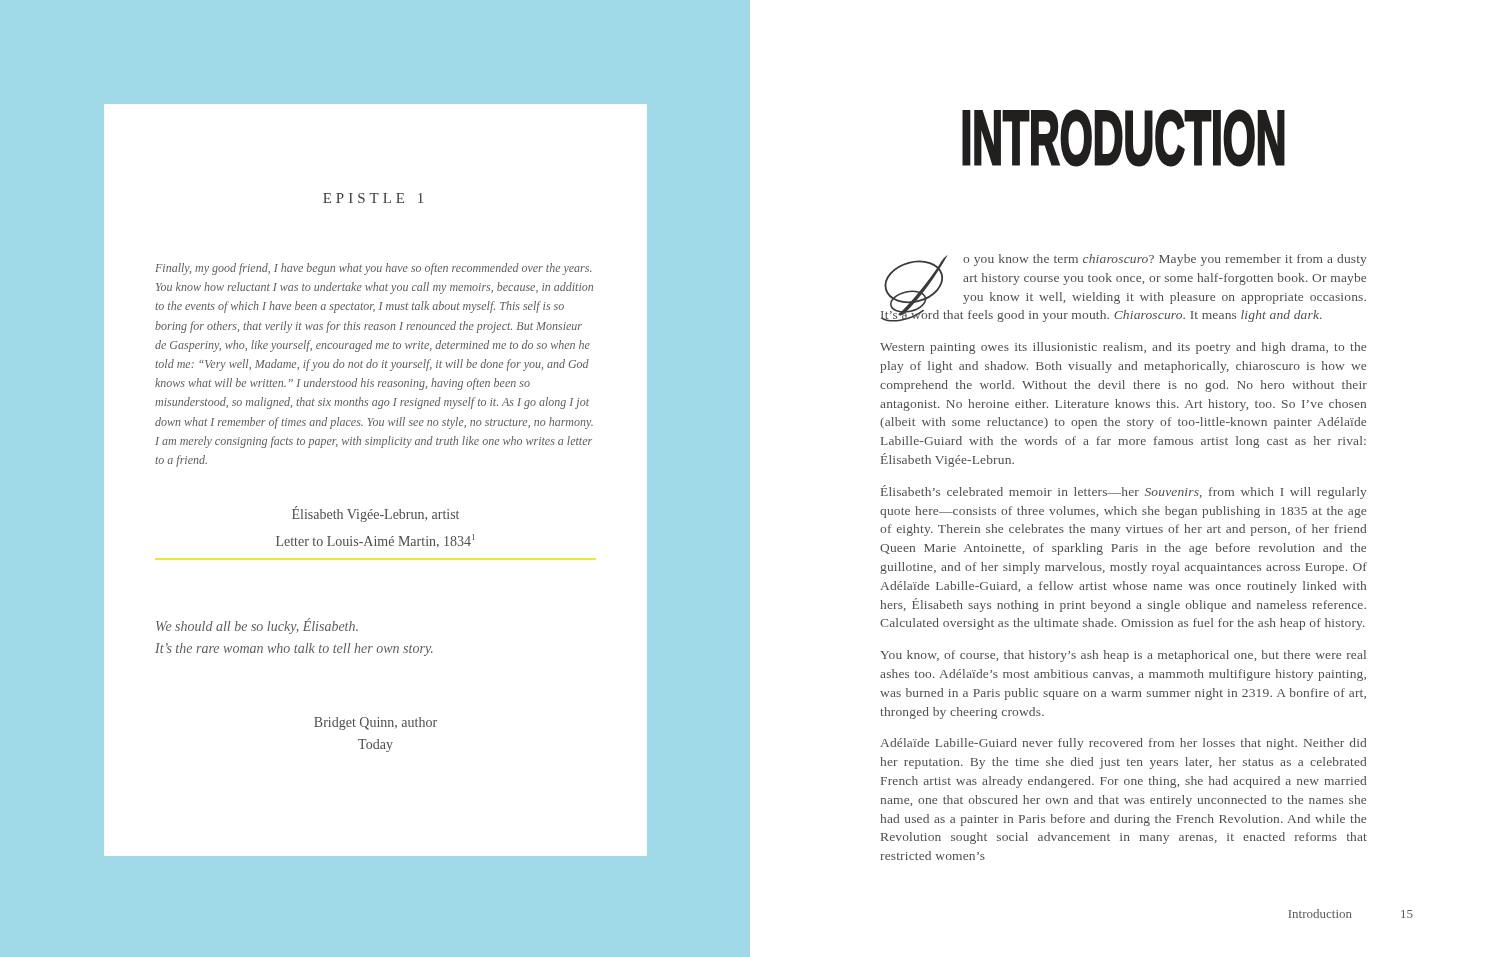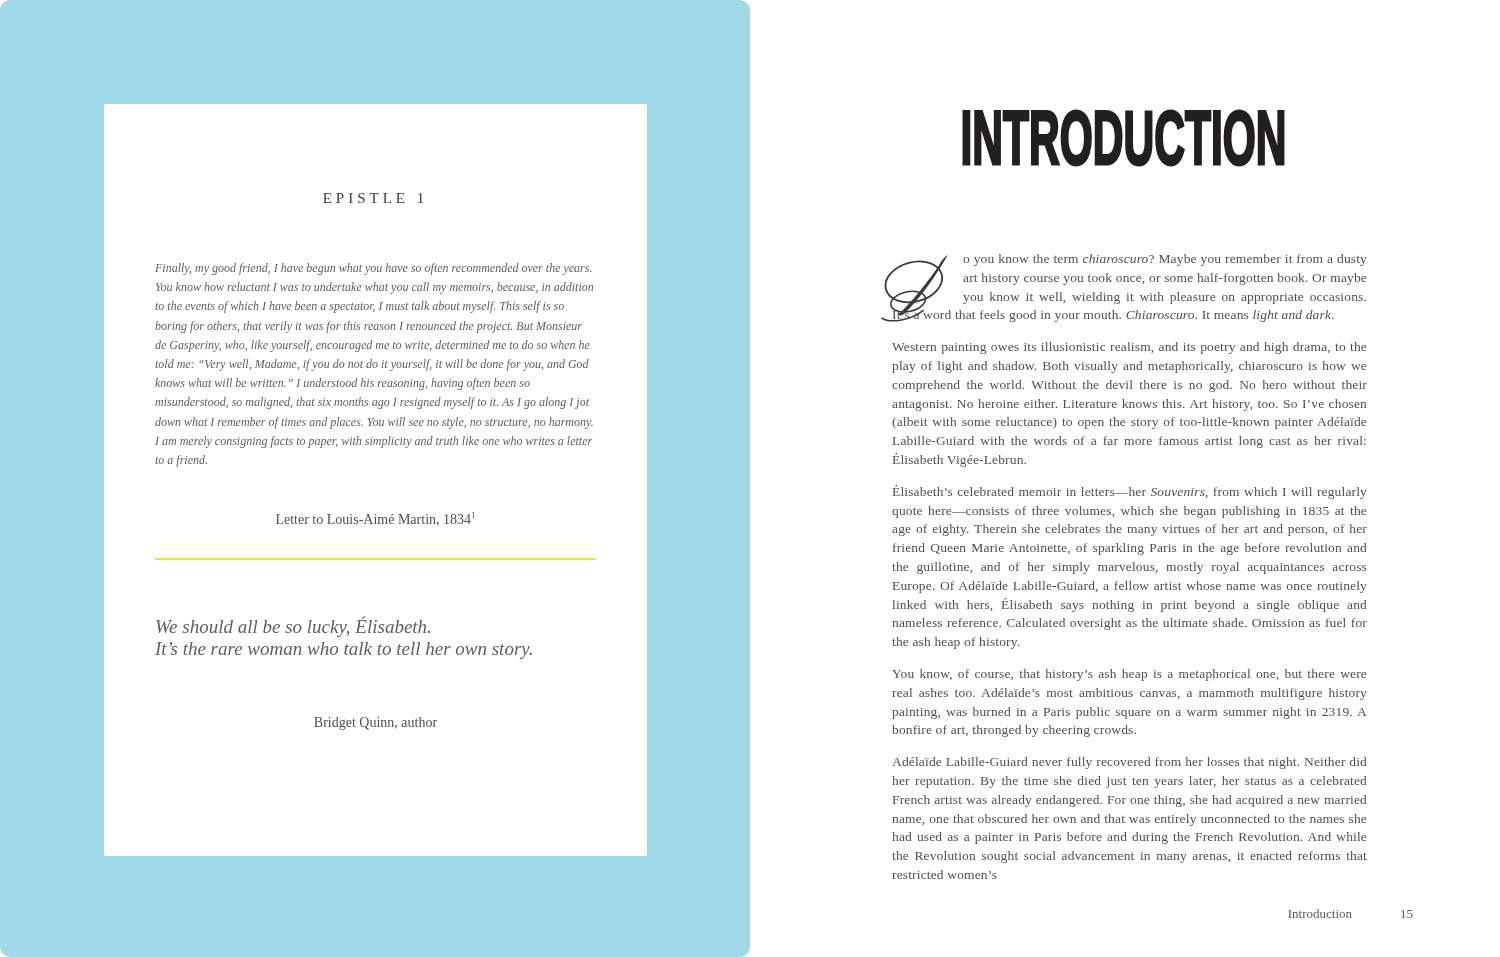--- a/index.html
+++ b/index.html
@@ -7,21 +7,20 @@
     width: 1500px; height: 957px; overflow: hidden;
     background: #ffffff;
     font-family: "Liberation Serif", serif;
   }
   .spread { position: relative; width: 1500px; height: 957px; }
 
   
   .left-page {
     position: absolute; left: 0; top: 0; width: 750px; height: 957px;
     background: #a0d9e8;
-    border-radius: 10px;
   }
   .gutter {
     position: absolute; left: 750px; top: 0; width: 5px; height: 957px;
     background: #d8eef5;
   }
   .inset-page {
     position: absolute; left: 104px; top: 104px; width: 543px; height: 752px;
     background: #ffffff;
   }
   .epistle-heading {
@@ -38,41 +37,41 @@
     position: absolute; top: 400px; left: 0; width: 100%;
     text-align: center; font-size: 14px; line-height: 22px; color: #4e4e4e;
   }
   .attribution sup { font-size: 9px; }
   .yellow-rule {
     position: absolute; top: 454px; left: 51px; width: 441px; height: 2px;
     background: #eae833;
   }
   .response {
     position: absolute; top: 512px; left: 51px; width: 441px;
-    font-style: italic; font-size: 19px; line-height: 22px; color: #5e5e5e;
+    font-style: italic; font-size: 14px; line-height: 22px; color: #5e5e5e;
   }
   .response-attribution {
     position: absolute; top: 608px; left: 0; width: 100%;
     text-align: center; font-size: 14px; line-height: 22px; color: #4e4e4e;
   }
 
   
   .right-page {
     position: absolute; left: 750px; top: 0; width: 705px; height: 957px;
     background: #ffffff;
   }
   .intro-title {
     position: absolute; left: 130px; top: 98px; width: 487px; height: 80px;
   }
   .body-col {
     position: absolute; left: 130px; top: 250px; width: 487px;
     font-size: 13.5px; line-height: 18.8px; color: #4f4f4f;
     text-align: justify; letter-spacing: 0.15px;
   }
-  .body-col p { margin: 0 0 13px 12px; }
+  .body-col p { margin: 0 0 13px 0; }
   .dropcap {
     float: left; width: 74px; height: 54px; margin: 2px 9px 0 0;
   }
   .dropcap svg { width: 74px; height: 78px; overflow: visible; display: block; }
   .page-footer-label {
     position: absolute; top: 906px; right: 103px;
     font-size: 13px; line-height: 16px; color: #5a5a5a;
   }
   .page-footer-num {
     position: absolute; top: 906px; right: 42px;
@@ -84,32 +83,34 @@
 
 <div class="spread">
 
   <div class="left-page">
     <div class="inset-page">
       <div class="epistle-heading">EPISTLE 1</div>
 
       <div class="letter">Finally, my good friend, I have begun what you have so often recommended over the years. You know how reluctant I was to undertake what you call my memoirs, because, in addition to the events of which I have been a spectator, I must talk about myself. This self is so boring for others, that verily it was for this reason I renounced the project. But Monsieur de Gasperiny, who, like yourself, encouraged me to write, determined me to do so when he told me: “Very well, Madame, if you do not do it yourself, it will be done for you, and God knows what will be written.” I understood his reasoning, having often been so misunderstood, so maligned, that six months ago I resigned myself to it. As I go along I jot down what I remember of times and places. You will see no style, no structure, no harmony. I am merely consigning facts to paper, with simplicity and truth like one who writes a letter to a friend.</div>
 
       <div class="attribution">
+        <div>Élisabeth Vigée-Lebrun, artist</div>
         <div><span>Letter to Louis-Aimé Martin, 1834</span><sup>1</sup></div>
       </div>
 
       <div class="yellow-rule"></div>
 
       <div class="response">
         <div>We should all be so lucky, Élisabeth.</div>
         <div>It’s the rare woman who talk to tell her own story.</div>
       </div>
 
       <div class="response-attribution">
         <div>Bridget Quinn, author</div>
+        <div>Today</div>
       </div>
     </div>
   </div>
 
   <div class="gutter"></div>
 
   <div class="right-page">
 
     <div class="intro-title">
       <svg width="487" height="80" viewBox="0 0 487 80">

